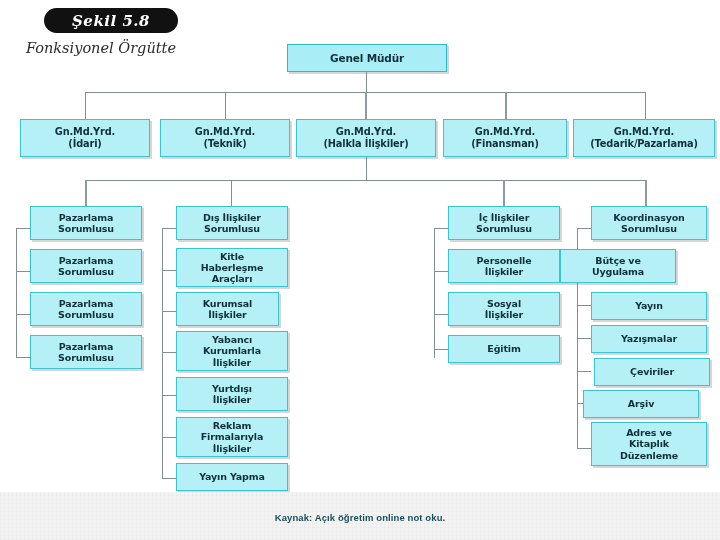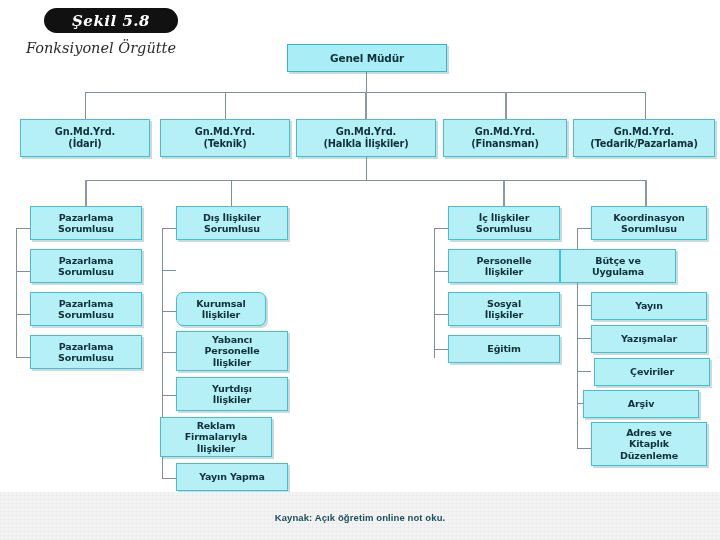--- a/index.html
+++ b/index.html
@@ -153,34 +153,39 @@
     <div class="lineh" style="left:162px;top:311px;width:14px;"></div>
     <div class="lineh" style="left:162px;top:352px;width:14px;"></div>
     <div class="lineh" style="left:162px;top:395px;width:14px;"></div>
     <div class="lineh" style="left:162px;top:437px;width:14px;"></div>
     <div class="lineh" style="left:162px;top:478px;width:14px;"></div>
 
     <div class="node" style="left:176px;top:206px;width:112px;height:34px;">
       <span class="txt">Dış İlişkiler
 Sorumlusu</span>
     </div>
-    <div class="node" style="left:176px;top:292px;width:90px;height:34px;border-radius:7px;">
+    <div class="node" style="left:176px;top:248px;width:112px;height:39px;">
+      <span class="txt">Kitle
+Haberleşme
+Araçları</span>
+    </div>
+    <div class="node" style="left:176px;top:292px;width:103px;height:34px;">
       <span class="txt">Kurumsal
 İlişkiler</span>
     </div>
     <div class="node" style="left:176px;top:331px;width:112px;height:40px;">
       <span class="txt">Yabancı
-Personelle
+Kurumlarla
 İlişkiler</span>
     </div>
     <div class="node" style="left:176px;top:377px;width:112px;height:34px;">
       <span class="txt">Yurtdışı
 İlişkiler</span>
     </div>
-    <div class="node" style="left:160px;top:417px;width:112px;height:40px;">
+    <div class="node" style="left:176px;top:417px;width:112px;height:40px;">
       <span class="txt">Reklam
 Firmalarıyla
 İlişkiler</span>
     </div>
     <div class="node" style="left:176px;top:463px;width:112px;height:26px;">
       <span class="txt">Yayın Yapma</span>
     </div>
 
     <div class="linev" style="left:434px;top:228px;height:130px;"></div>
     <div class="lineh" style="left:434px;top:228px;width:14px;"></div>

